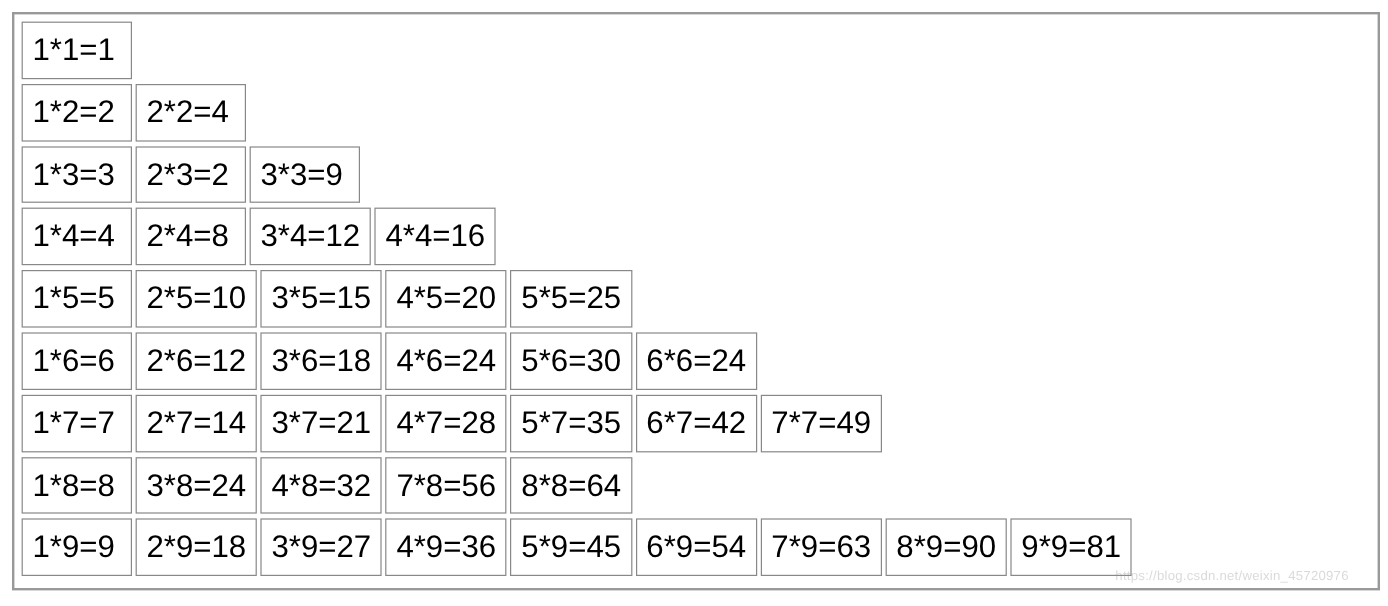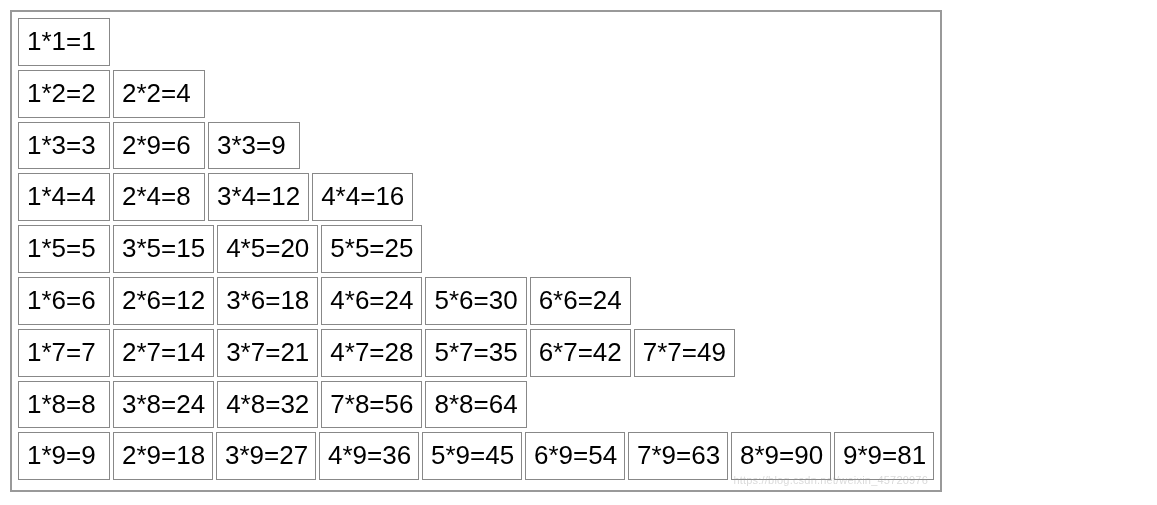--- a/index.html
+++ b/index.html
@@ -11,21 +11,21 @@
       font-family: Arial, "Microsoft YaHei", sans-serif;
       font-size: 24px;
       color: #000;
       background: #fff;
       padding: 10px;
     }
     .container {
       border: 2px solid #999;
       padding: 6px;
       display: inline-block;
-      width: 932px;
+      width: 1140px;
       position: relative;
     }
     .row {
       display: flex;
       flex-direction: row;
       margin-bottom: 4px;
     }
     .row:last-child {
       margin-bottom: 0;
     }
@@ -36,21 +36,21 @@
       white-space: nowrap;
       font-size: 26px;
       line-height: 1.3;
       min-width: 92px;
     }
     .cell:last-child {
       margin-right: 0;
     }
     .watermark {
       position: absolute;
-      right: 12px;
+      right: 24px;
       bottom: 4px;
       font-size: 11px;
       color: rgba(150,150,150,0.35);
       font-family: Arial, sans-serif;
       letter-spacing: 0.2px;
     }
   </style>
 </head>
 <body>
 
@@ -59,31 +59,32 @@
 <div class="container">
   <div class="row">
     <div class="cell">1*1=1</div>
   </div>
   <div class="row">
     <div class="cell">1*2=2</div>
     <div class="cell">2*2=4</div>
   </div>
   <div class="row">
     <div class="cell">1*3=3</div>
-    <div class="cell">2*9=6</div>
+    <div class="cell">2*3=2</div>
     <div class="cell">3*3=9</div>
   </div>
   <div class="row">
     <div class="cell">1*4=4</div>
     <div class="cell">2*4=8</div>
     <div class="cell">3*4=12</div>
     <div class="cell">4*4=16</div>
   </div>
   <div class="row">
     <div class="cell">1*5=5</div>
+    <div class="cell">2*5=10</div>
     <div class="cell">3*5=15</div>
     <div class="cell">4*5=20</div>
     <div class="cell">5*5=25</div>
   </div>
   <div class="row">
     <div class="cell">1*6=6</div>
     <div class="cell">2*6=12</div>
     <div class="cell">3*6=18</div>
     <div class="cell">4*6=24</div>
     <div class="cell">5*6=30</div>

